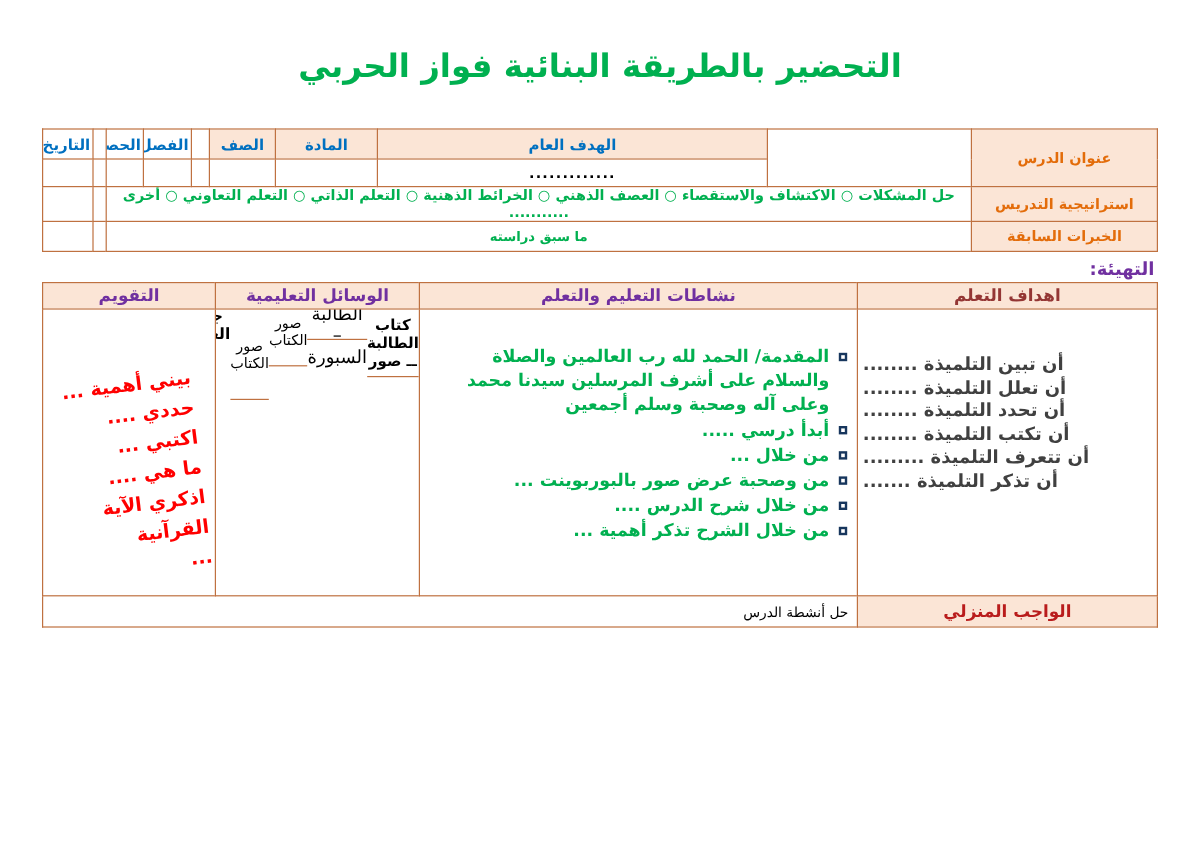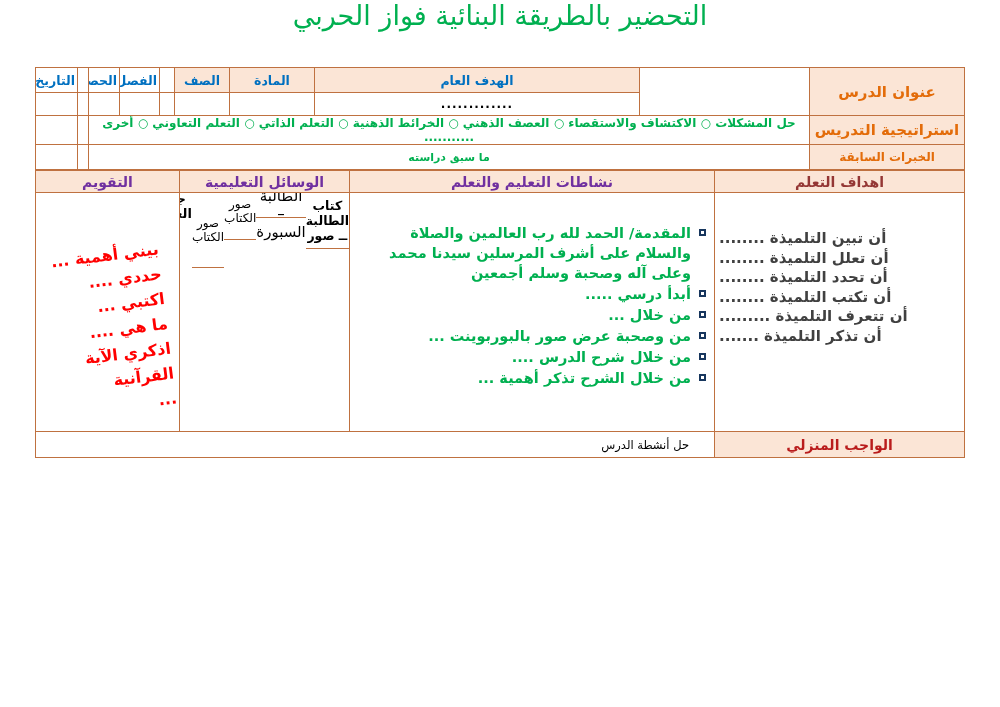--- a/index.html
+++ b/index.html
@@ -5,35 +5,36 @@
   * { margin:0; padding:0; box-sizing:border-box; }
   html,body { background:#ffffff; }
   body {
     width:1000px; height:707px;
     font-family:"DejaVu Sans", sans-serif;
     direction:rtl;
   }
   .page { position:relative; width:1000px; height:707px; overflow:hidden; }
 
   .title {
+    margin-top:40px;
     text-align:center;
     color:#00B050;
     font-size:27px;
-    font-weight:normal;
+    font-weight:bold;
   }
 
   .content { margin:36px 35px 0 36px; }
 
   table { border-collapse:collapse; table-layout:fixed; width:929px; direction:rtl; }
   td, th { border:1px solid #BF7140; overflow:hidden; padding:0 2px; }
   .peach { background:#FBE5D6; }
   .c { text-align:center; vertical-align:middle; }
 
   .blue   { color:#0070C0; font-weight:bold; font-size:12.5px; }
-  .orange { color:#E36C0A; font-weight:bold; font-size:15px; }
+  .orange { color:#E36C0A; font-weight:bold; font-size:12px; }
   .green  { color:#00B050; font-weight:bold; font-size:12px; }
   .small-green { color:#00B050; font-weight:bold; font-size:11px;margin-left:47px; }
   .dots { font-weight:bold; font-size:12px; letter-spacing:1px; color:#000; }
 
   .tahyia {
     margin:5px 3px 2px 0;
     color:#7030A0; font-weight:bold; font-size:15px;
     line-height:18px;
   }
 
@@ -77,21 +78,21 @@
   .ar-5 { height:25px; font-weight:bold; font-size:13px; }
 
   .evaluation {
     transform:rotate(-7deg);
     padding:50px 14px 0 0;
     color:#FF0000; font-weight:bold; font-size:16px; line-height:25px;
     text-align:right;
   }
 
   .footer-label { color:#b91c1c; font-weight:bold; font-size:14px; }
-  .footer-value { font-size:11.5px; color:#000; padding-right:25px; text-align:right; vertical-align:middle; }
+  .footer-value { font-size:11.5px; color:#000; padding-right:7px; text-align:right; vertical-align:middle; }
 </style>
 </head>
 <body>
 
 <div class="page">
 
   <h1 class="title">التحضير بالطريقة البنائية فواز الحربي</h1>
 
   <div class="content">
 
@@ -139,20 +140,21 @@
       </tr>
       <tr style="height:25px">
         <td class="peach c orange" style="font-size:12px">الخبرات السابقة</td>
         <td colspan="7" class="c small-green">ما سبق دراسته</td>
         <td></td>
         <td></td>
       </tr>
     </tbody>
       </table>
 
+    <div class="tahyia">التهيئة:</div>
 
     <table class="main-table">
       <colgroup>
         <col style="width:250px">
           <col style="width:365px">
           <col style="width:170px">
           <col style="width:144px">
       </colgroup>
       <tbody>
           <tr style="height:22px">

